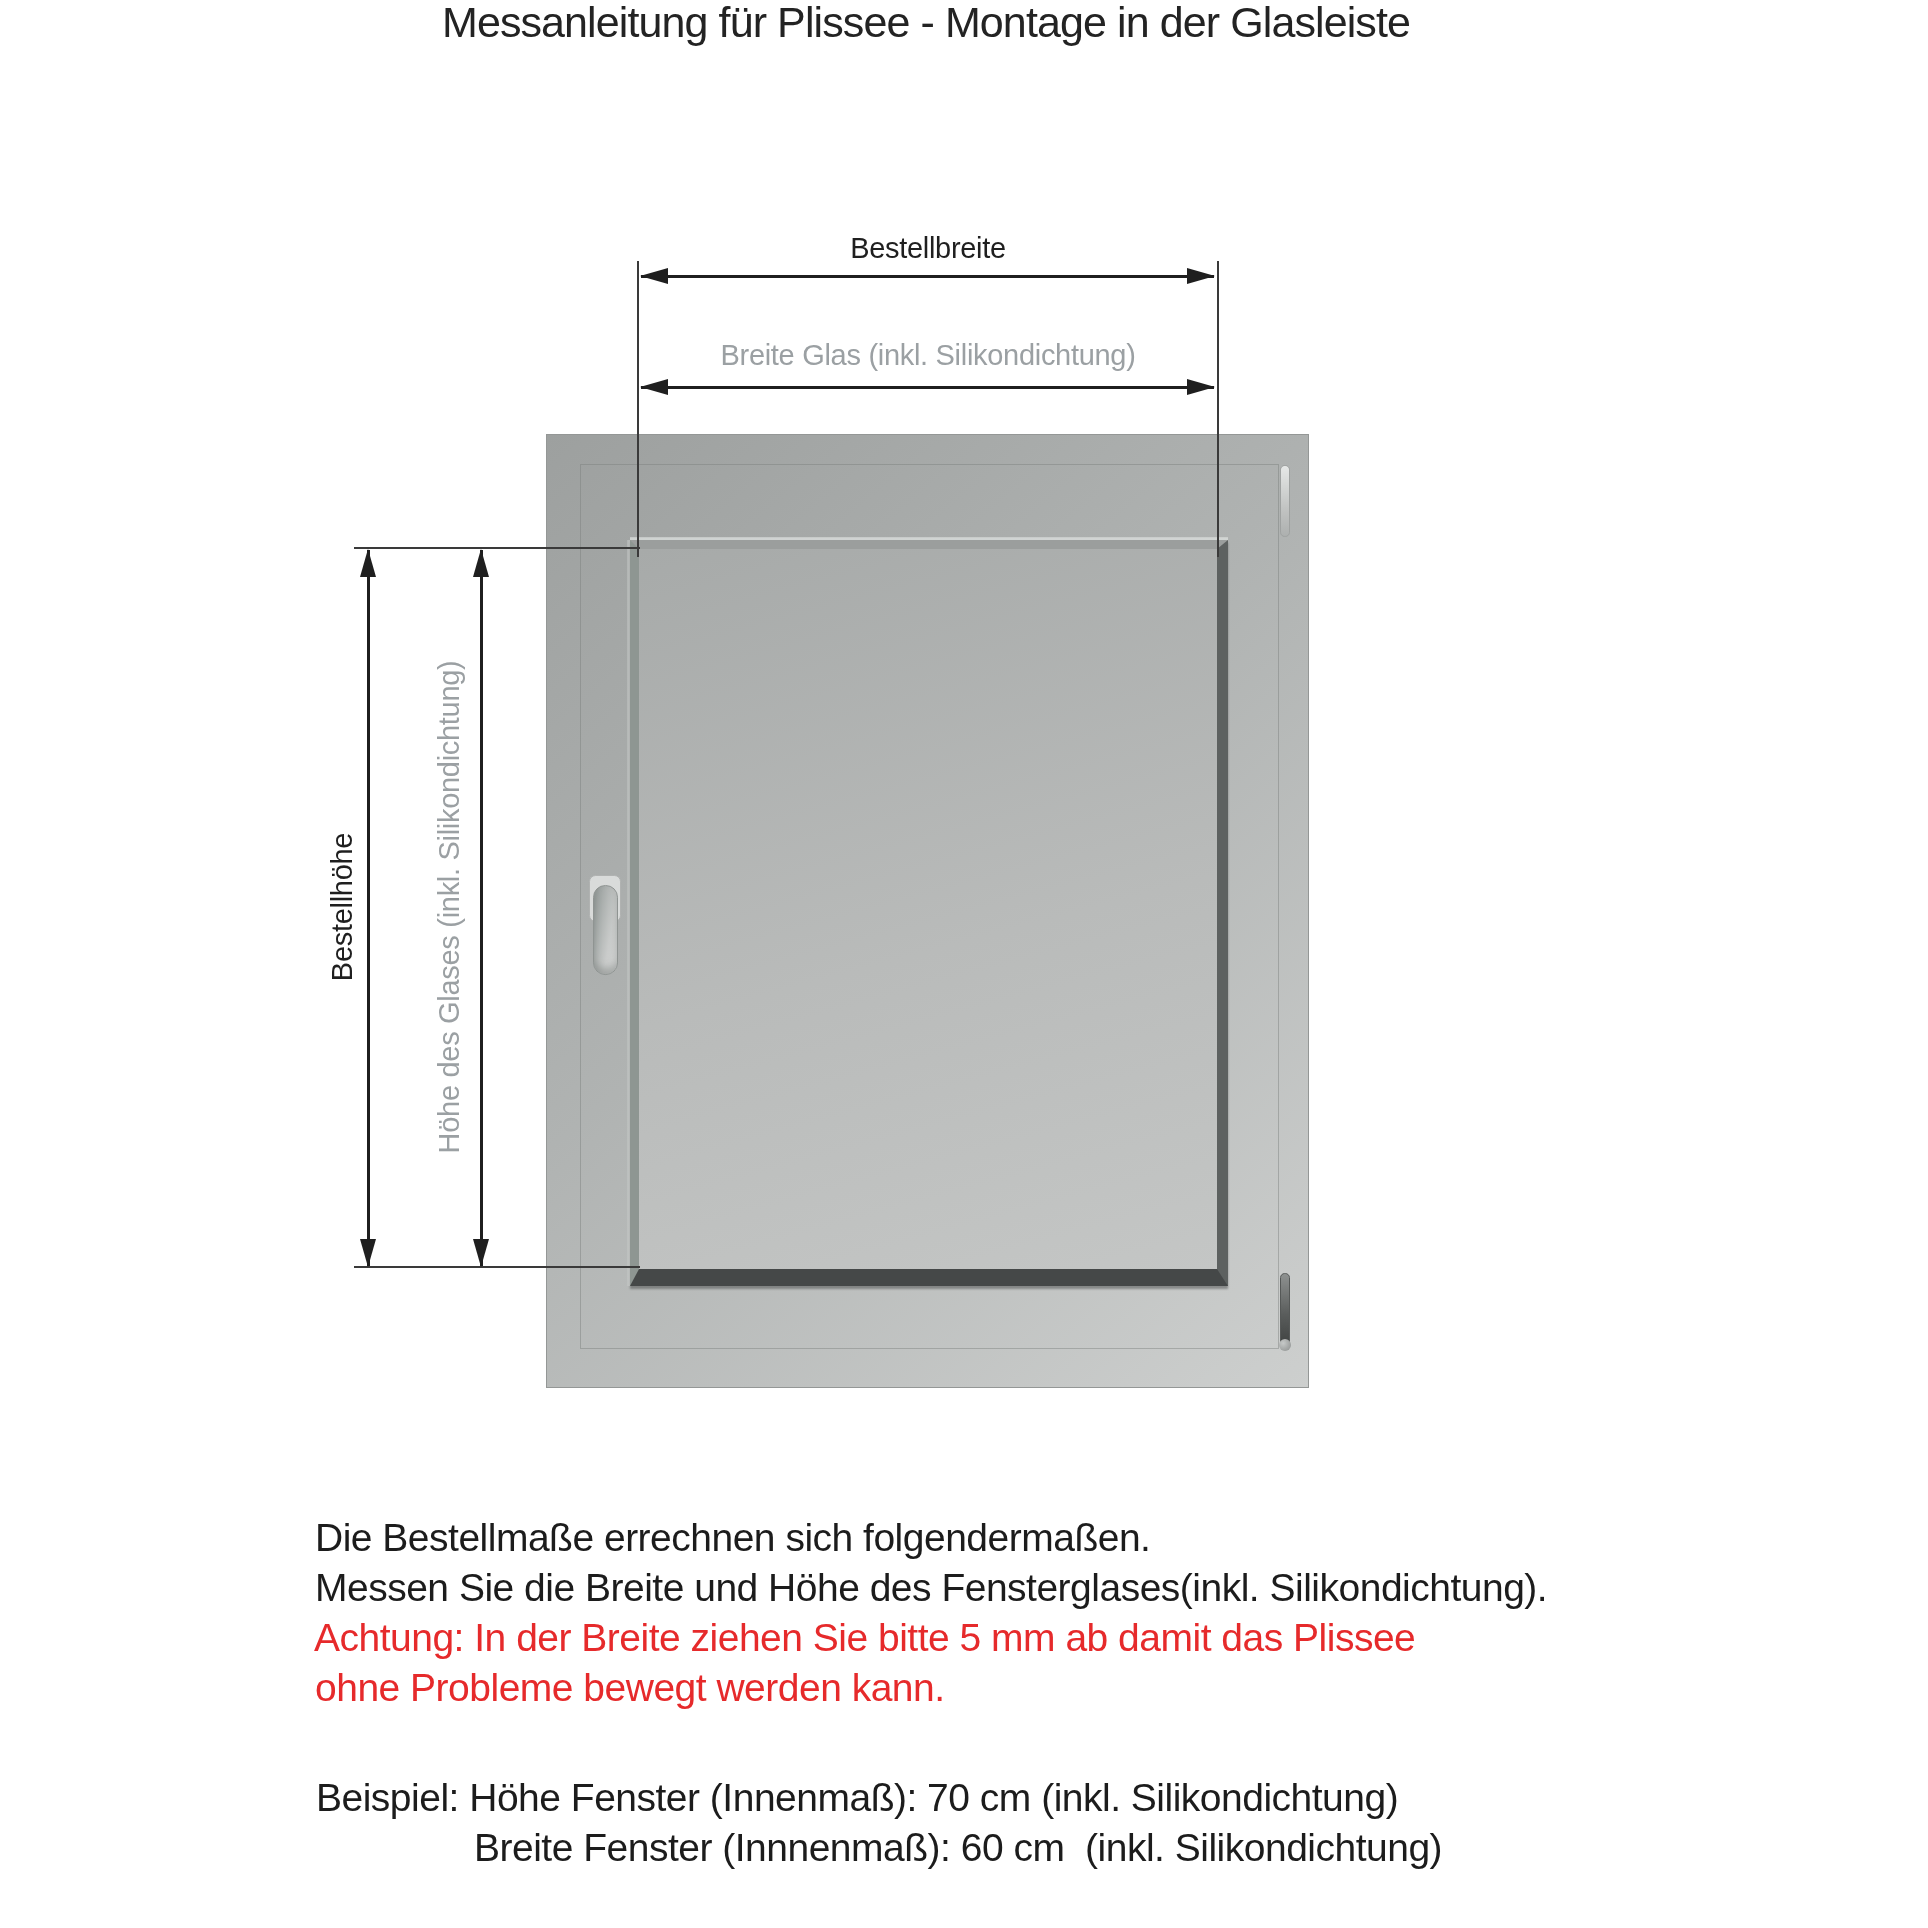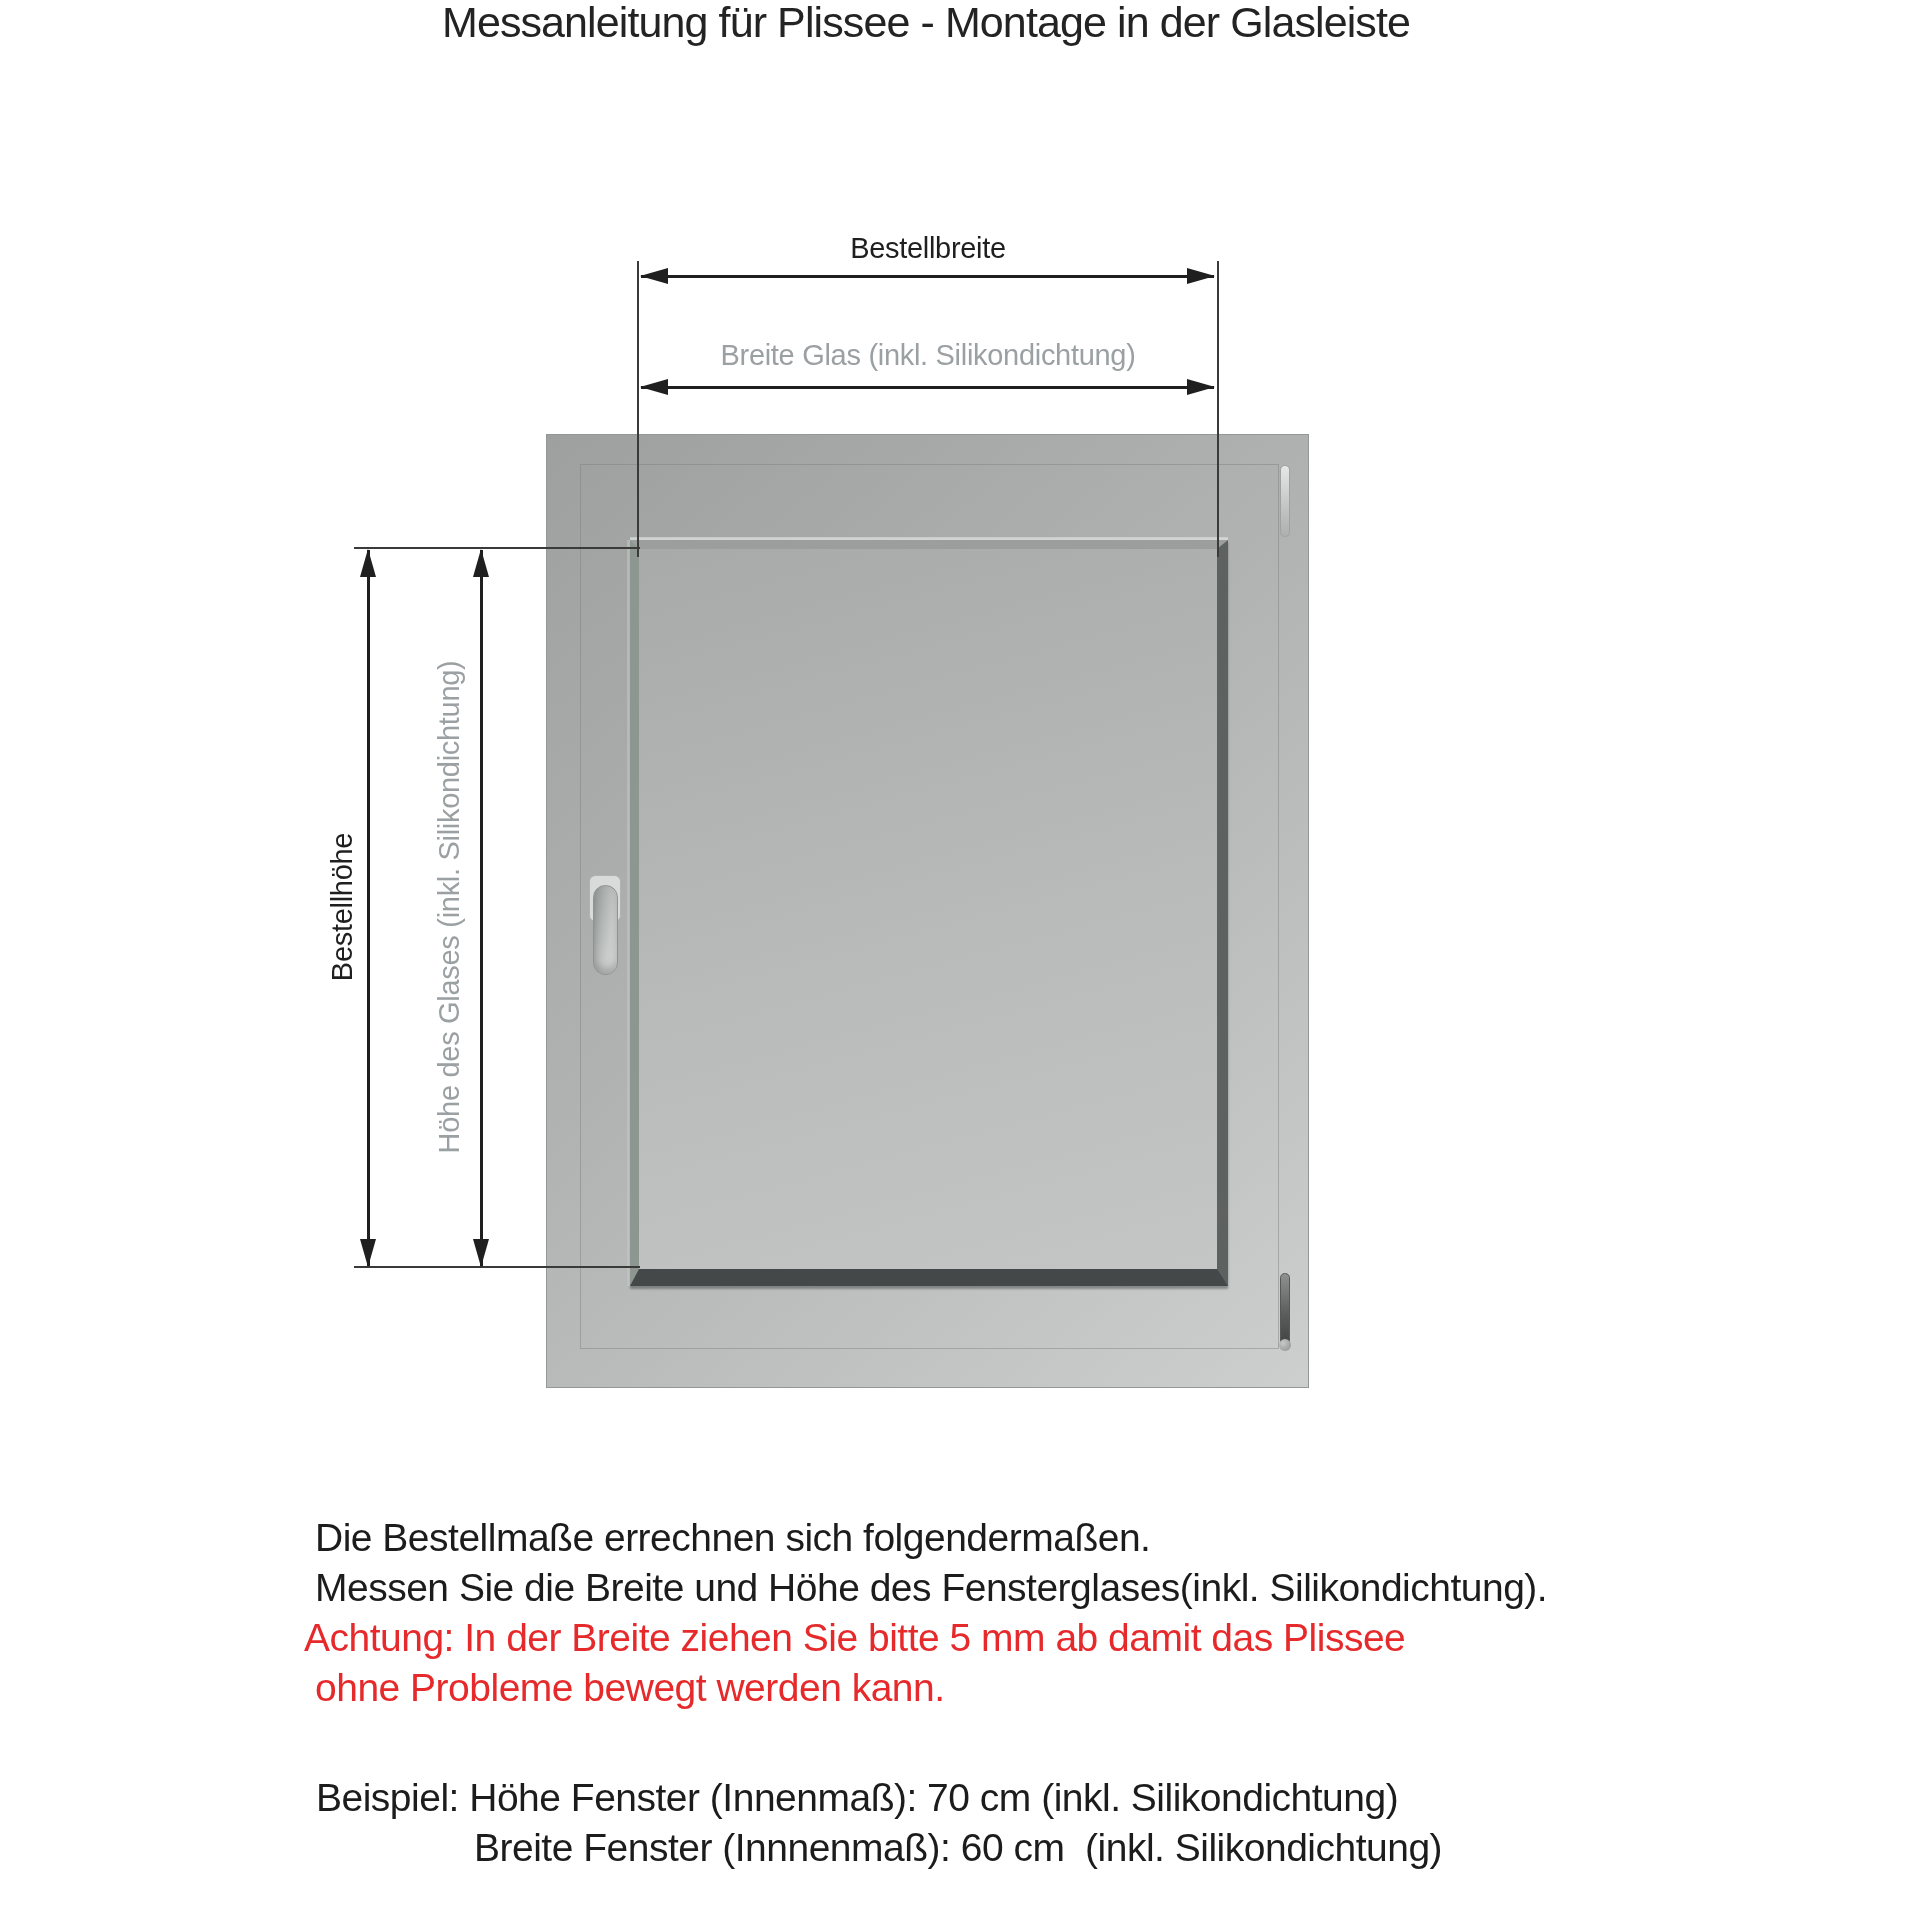--- a/index.html
+++ b/index.html
@@ -124,20 +124,20 @@
   <div class="dim dim-v" style="left:367px;top:550px;height:716px;"></div>
   <div class="dim dim-v" style="left:480px;top:550px;height:716px;"></div>
 
   <div class="dim-label lbl-black" style="left:928px;top:248px;">Bestellbreite</div>
   <div class="dim-label lbl-gray" style="left:928px;top:355px;text-align:right;">Breite Glas (inkl. Silikondichtung)</div>
   <div class="dim-label lbl-black rot" style="left:342px;top:907px;">Bestellhöhe</div>
   <div class="dim-label lbl-gray rot" style="left:449px;top:907px;">Höhe des Glases (inkl. Silikondichtung)</div>
 
   <div class="txt" style="left:315px;top:1513px;">Die Bestellmaße errechnen sich folgendermaßen.</div>
   <div class="txt" style="left:315px;top:1563px;">Messen Sie die Breite und Höhe des Fensterglases(inkl. Silikondichtung).</div>
-  <div class="txt red" style="left:304px;top:1613px;">Achtung: In der Breite ziehen Sie bitte 5 mm ab damit das Plissee</div>
+  <div class="txt red" style="left:314px;top:1613px;">Achtung: In der Breite ziehen Sie bitte 5 mm ab damit das Plissee</div>
   <div class="txt red" style="left:315px;top:1663px;">ohne Probleme bewegt werden kann.</div>
 
   <div class="txt" style="left:316px;top:1773px;">Beispiel: Höhe Fenster (Innenmaß): 70 cm (inkl. Silikondichtung)</div>
   <div class="txt" style="left:474px;top:1823px;">Breite Fenster (Innnenmaß): 60 cm  (inkl. Silikondichtung)</div>
 
 </div>
 
 
 </body></html>

